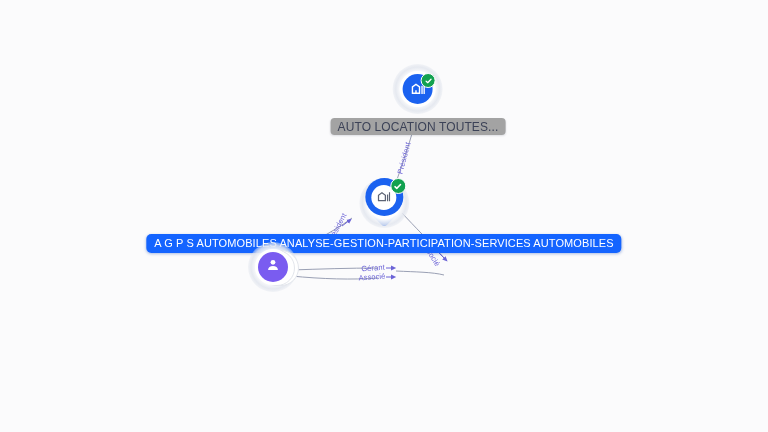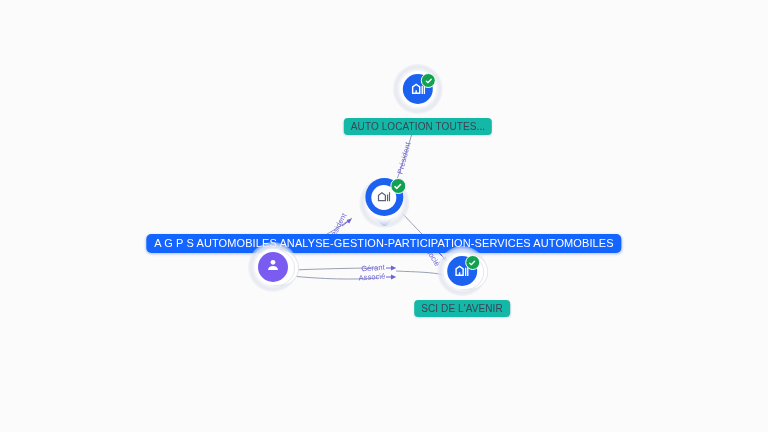--- a/index.html
+++ b/index.html
@@ -131,24 +131,24 @@
     align-items: center;
     justify-content: center;
     top: -1px;
     right: -3px;
   }
   .check-badge svg { display: block; }
 
   
   .node-label {
     margin-top: 3px;
-    background: #14b8a6;
+    background: #a3a3a3;
     border-radius: 4px;
     padding: 2.5px 7px;
-    font-size: 10px;
+    font-size: 12px;
     line-height: 12px;
     color: #3c4257;
     white-space: nowrap;
     box-shadow: 0 1px 2px rgba(40,50,80,0.14);
     letter-spacing: 0.1px;
   }
   .node-label.selected {
     background: #1464ff;
     color: #ffffff;
     border-radius: 5px;
@@ -260,34 +260,14 @@
         <span>
           <svg width="16" height="16" viewBox="0 0 24 24" fill="#ffffff">
             <circle cx="12" cy="8" r="3.6"></circle>
             <path d="M4.6 19.6c0-4.1 3.3-6.2 7.4-6.2s7.4 2.1 7.4 6.2H4.6z"></path>
           </svg>
         </span>
       </div>
     </div>
   </div>
 
-  <div class="node" style="left:462px; top:281px;">
-    <div class="halo">
-      <div class="stack s1"></div>
-      <div class="stack s2"></div>
-      <div class="avatar-circle">
-        <span>
-          <svg width="17" height="17" viewBox="0 0 24 24" fill="#ffffff">
-            <path d="M3 21V10.5l6-4.2 6 4.2V21H3zm2-2h3v-3h2v3h3v-7.5L9 8.7 5 11.5V19z"></path>
-            <path d="M16.6 21V9.4h1.9V21h-1.9zM19.6 21V5.6h1.9V21h-1.9z"></path>
-          </svg>
-        </span>
-        <span class="check-badge">
-          <svg width="8" height="8" viewBox="0 0 12 12">
-            <path d="M2.2 6.2 L4.6 8.5 L9.6 3.4" fill="none" stroke="#ffffff" stroke-width="2" stroke-linecap="round" stroke-linejoin="round"></path>
-          </svg>
-        </span>
-      </div>
-    </div>
-    <div class="node-label">SCI DE L'AVENIR</div>
-  </div>
 
 </div>
 
 </body></html>

